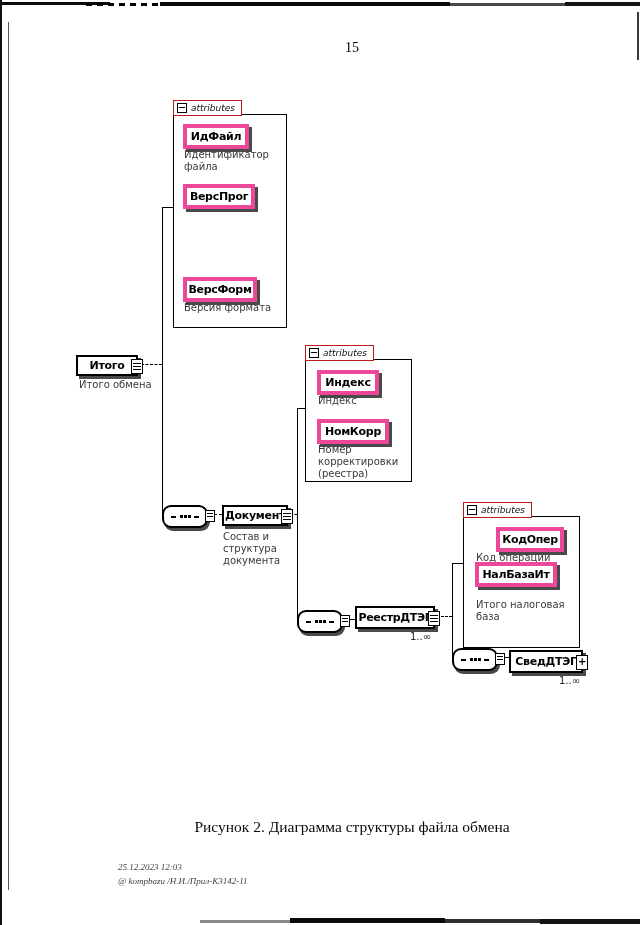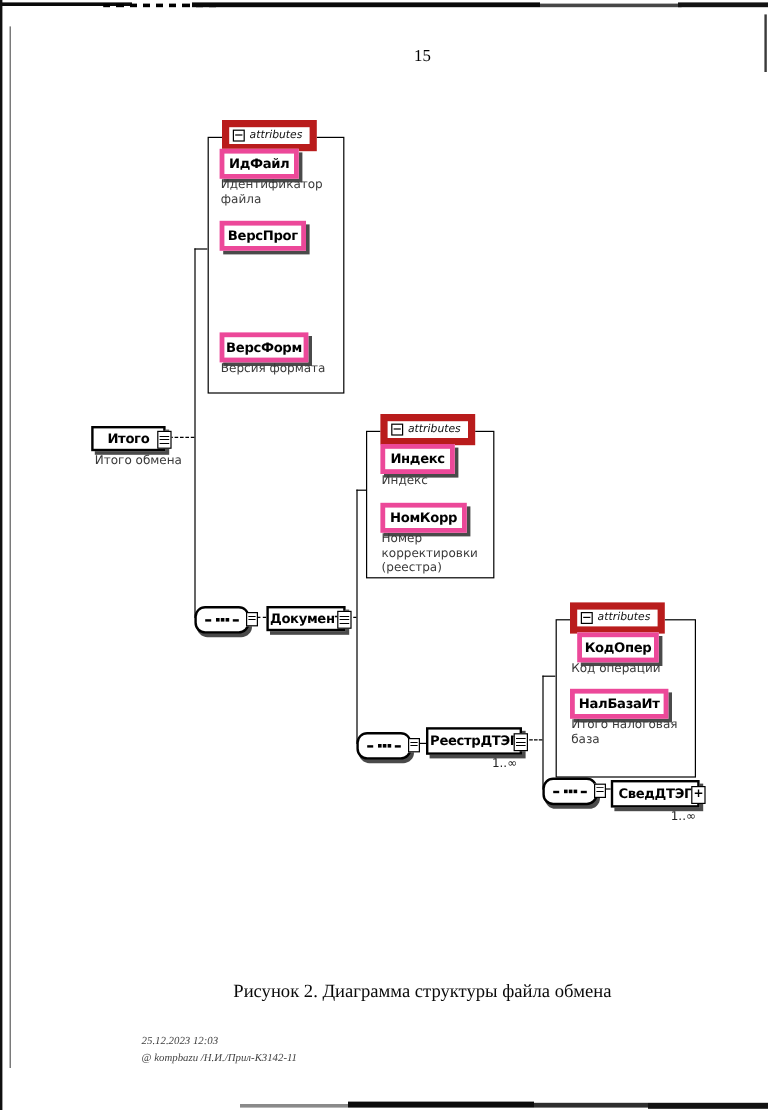--- a/index.html
+++ b/index.html
@@ -6,21 +6,21 @@
   #page{position:relative;width:640px;height:925px;background:#ffffff;overflow:hidden;
         font-family:"DejaVu Sans",sans-serif;color:#000;}
   
   .art{position:absolute;}
   
   .vline{position:absolute;width:1px;background:#000;}
   .hline{position:absolute;height:1px;background:#000;}
   .dashline{position:absolute;height:0;border-top:1px dashed #000;}
   
   .attrs-tab{position:absolute;display:flex;align-items:center;gap:4px;height:14px;
-             padding:0 6px 0 3px;background:#fff;border:6px solid #b91c1c;z-index:3;margin-left:12px;}
+             padding:0 6px 0 3px;background:#fff;border:1px solid #b91c1c;z-index:3;}
   .attrs-label{font:italic 9px "DejaVu Sans",sans-serif;color:#111;}
   .minus-box{width:8px;height:8px;border:1px solid #000;position:relative;background:#fff;}
   .minus-box::before{content:"";position:absolute;left:1px;right:1px;top:3px;height:1px;background:#000;}
   .attrs-box{position:absolute;background:#fff;border:1px solid #000;z-index:2;}
   
   .el-box,.attr-box{position:absolute;background:#fff;display:flex;align-items:center;
         justify-content:center;z-index:4;
         font:bold 11px/1 "DejaVu Sans",sans-serif;letter-spacing:-0.3px;}
   .el-box{border:2px solid #000;box-shadow:3px 3px 0 #4a4a4a;}
   .attr-box{border:4px solid #ec4899;box-shadow:3px 3px 0 #4a4a4a;}
@@ -114,20 +114,21 @@
   <div class="ann" style="left:79px;top:379px;width:90px">Итого обмена</div>
 
   <div class="seq" style="left:162px;top:505px">
       <div class="seq-pattern"></div>
     </div>
   <div class="csq" style="left:205px;top:510px"></div>
   <div class="el-box" style="left:222px;top:505px;width:62px;height:17px">
     <span>Документ</span>
     <span class="toggle lines"></span>
   </div>
+  <div class="ann" style="left:223px;top:531px;width:72px">Состав и структура документа</div>
 
   <div class="attrs-box" style="left:305px;top:359px;width:105px;height:121px"></div>
   <div class="attrs-tab" style="left:305px;top:345px">
     <span class="minus-box"></span>
     <span class="attrs-label">attributes</span>
   </div>
   <div class="attr-box" style="left:317px;top:370px;width:54px;height:17px">
     <span>Индекс</span>
   </div>
   <div class="ann" style="left:318px;top:395px;width:90px">Индекс</div>
@@ -144,25 +145,25 @@
     <span>РеестрДТЭГ</span>
     <span class="toggle lines"></span>
   </div>
   <div class="occurs" style="left:397px;top:631px;width:34px">1..∞</div>
 
   <div class="attrs-box" style="left:463px;top:516px;width:115px;height:130px"></div>
   <div class="attrs-tab" style="left:463px;top:502px">
     <span class="minus-box"></span>
     <span class="attrs-label">attributes</span>
   </div>
-  <div class="attr-box" style="left:481px;top:527px;width:60px;height:17px">
+  <div class="attr-box" style="left:496px;top:527px;width:60px;height:17px">
     <span>КодОпер</span>
   </div>
   <div class="ann" style="left:476px;top:552px;width:98px">Код операции</div>
-  <div class="attr-box" style="left:475px;top:574px;width:74px;height:17px">
+  <div class="attr-box" style="left:475px;top:562px;width:74px;height:17px">
     <span>НалБазаИт</span>
   </div>
   <div class="ann" style="left:476px;top:599px;width:96px">Итого налоговая база</div>
 
   <div class="seq" style="left:452px;top:648px">
       <div class="seq-pattern"></div>
     </div>
   <div class="csq" style="left:495px;top:653px"></div>
   <div class="el-box" style="left:509px;top:650px;width:70px;height:19px">
     <span>СведДТЭГ</span>

